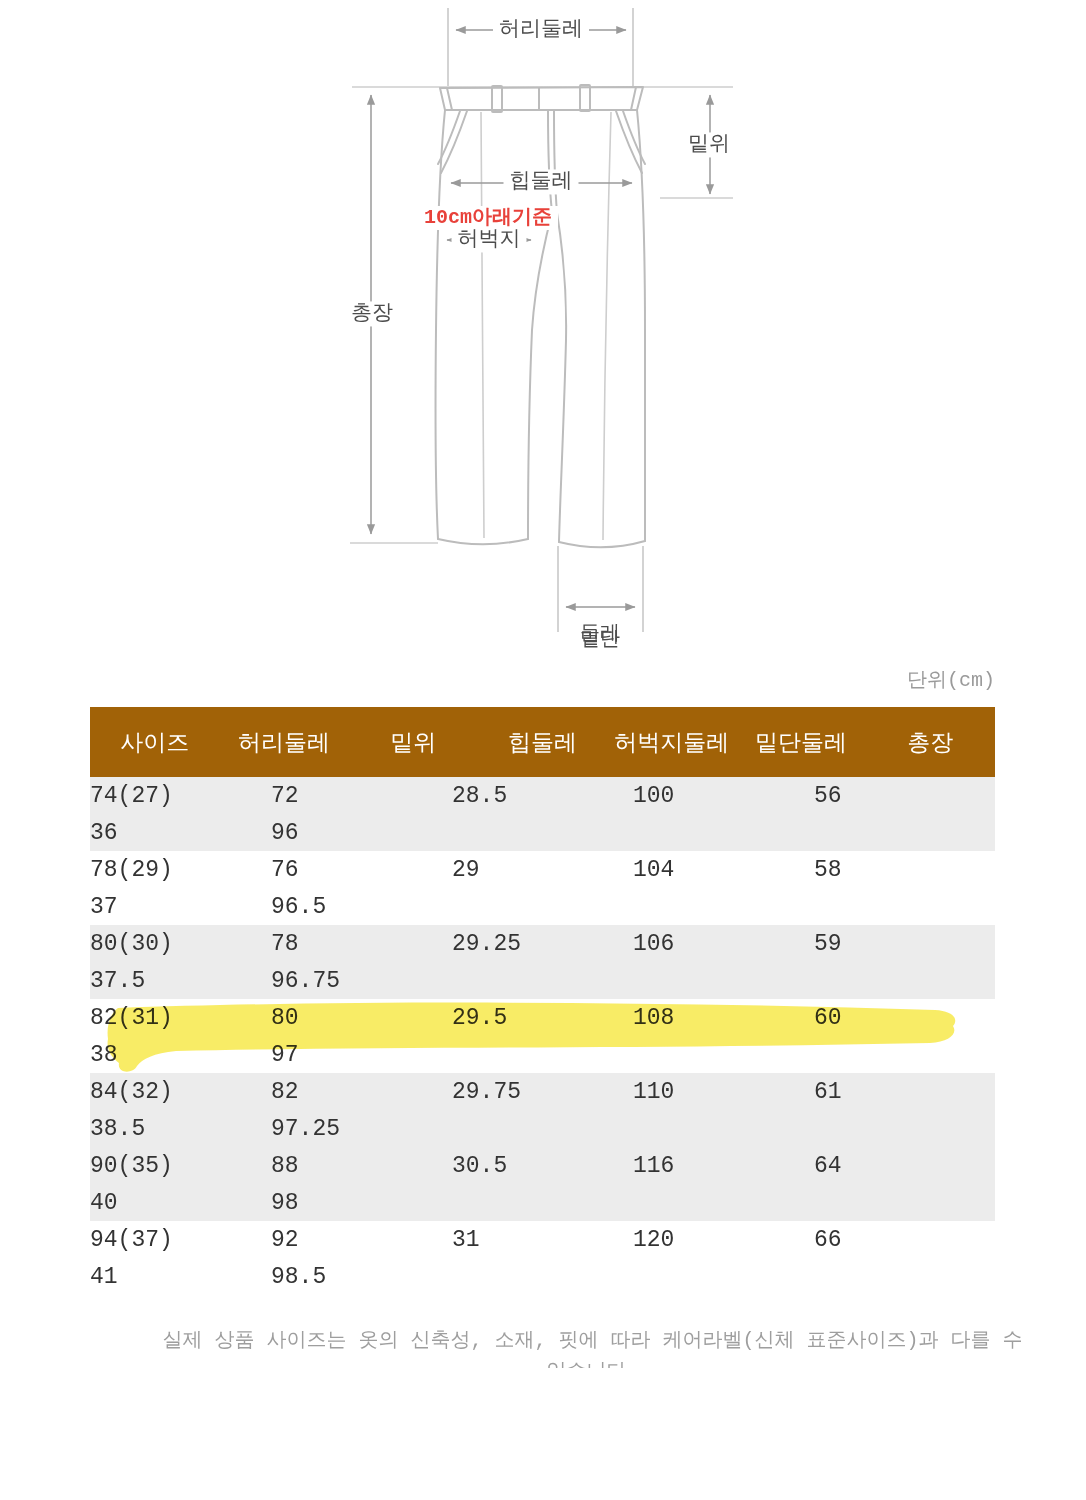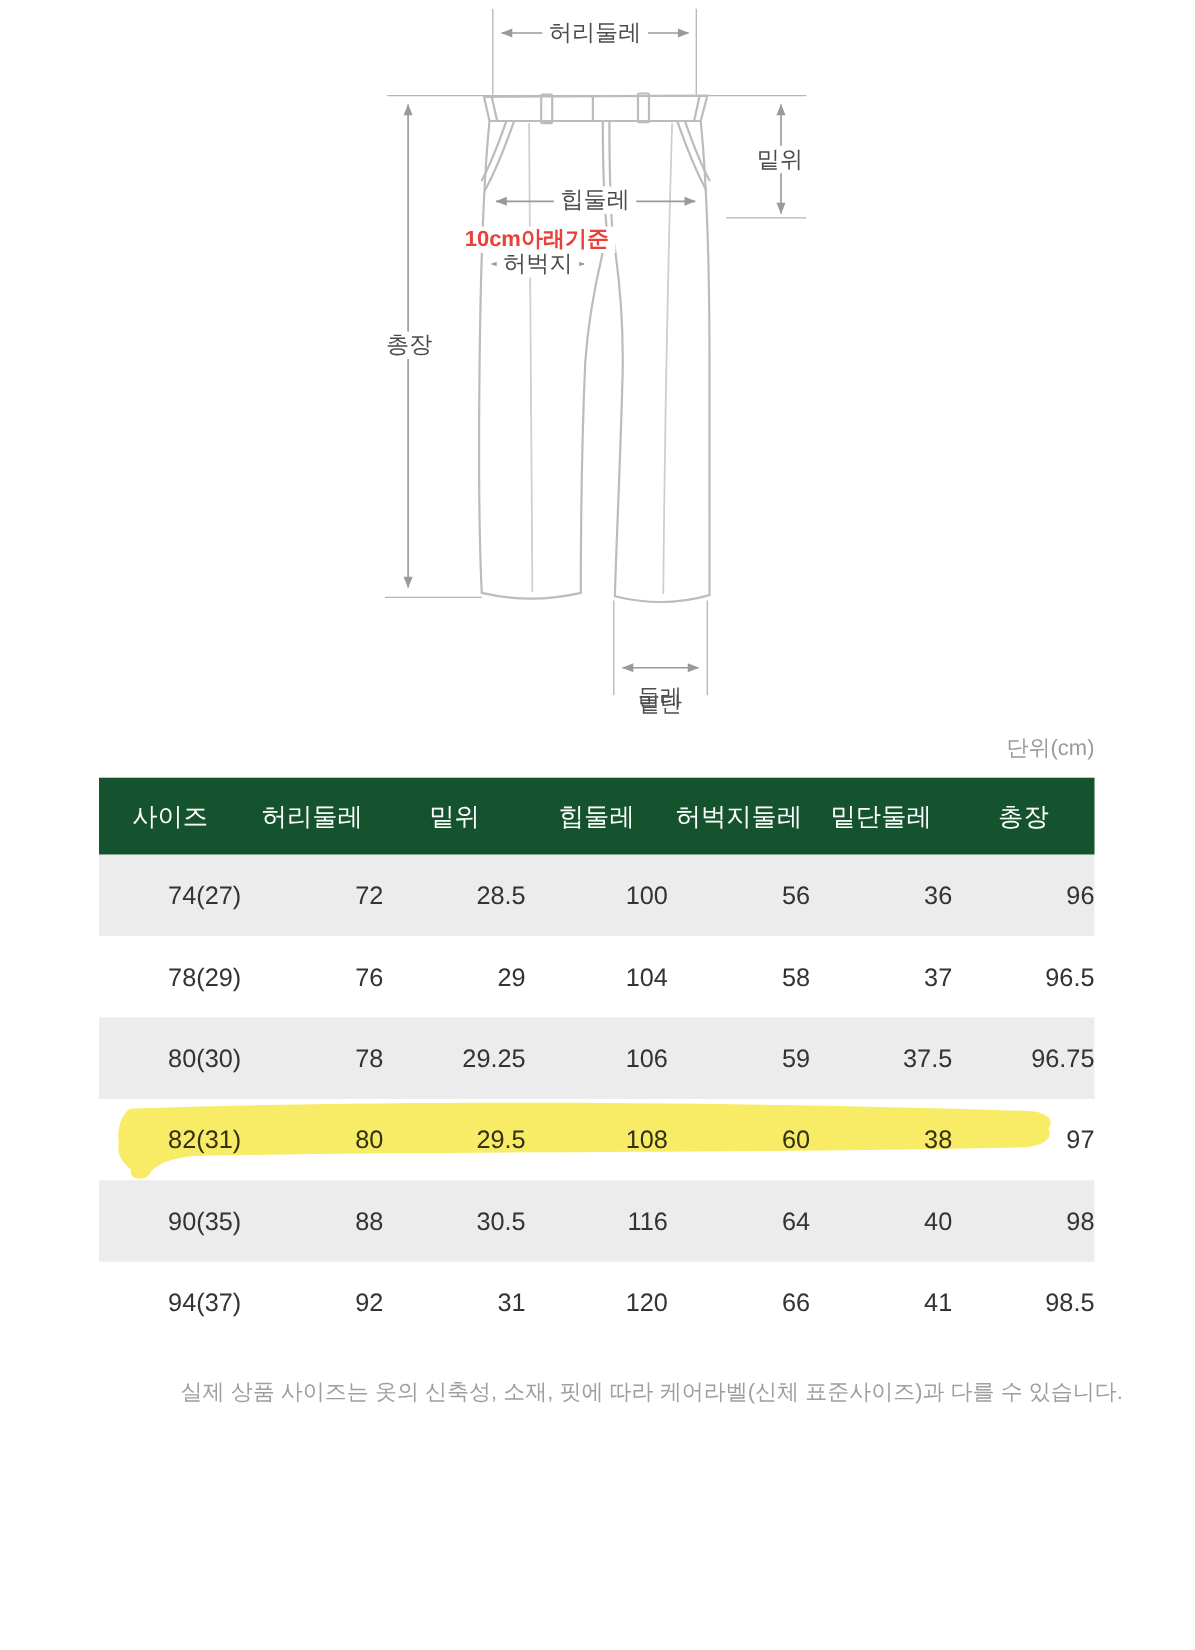--- a/index.html
+++ b/index.html
@@ -1,38 +1,38 @@
 <!DOCTYPE html>
 <html><head>
 <meta charset="utf-8">
 <style>
   html,body{margin:0;padding:0;background:#fff;}
   .page{
     width:1086px;height:1368px;background:#ffffff;position:relative;overflow:hidden;
-    font-family:Liberation Sans, sans-serif;color:#333;
+    font-family:Liberation Mono, monospace;color:#333;
   }
   
   .diagram{position:relative;width:1086px;height:662px;}
   .dsvg{position:absolute;left:0;top:0;}
   .dlabel{
     position:absolute;transform:translate(-50%,-50%);
     font-size:21px;color:#4c4c4c;background:#ffffff;padding:1px 6px;
     white-space:nowrap;line-height:1.1;
   }
   .dlabel.nobg{background:transparent;padding:1px 2px;margin-top:46px;}
   .dlabel.note{font-weight:bold;font-size:20px;letter-spacing:0;}
   
   .unit-row{width:905px;margin:4px 0 14px 90px;text-align:right;
     font-size:20px;color:#9a9a9a;}
   
   .stable{width:905px;margin-left:90px;font-size:23px;}
   .thead{display:grid;grid-template-columns:repeat(7,1fr);background:#0d0d0d;
     height:70px;align-items:center;text-align:center;color:#fff;}
-  .trow{display:grid;grid-template-columns:repeat(7,1fr);height:74px;
-    align-items:center;text-align:right;position:relative;color:#333;}
+  .trow{display:grid;grid-template-columns:repeat(5,1fr);height:74px;
+    align-items:center;text-align:left;position:relative;color:#333;}
   .trow.shade{background:#ececec;}
   .tcell{position:relative;z-index:1;}
   .hl{position:absolute;left:0;top:0;width:100%;height:100%;z-index:2;
     mix-blend-mode:multiply;pointer-events:none;}
   
   .footer{width:885px;margin:30px 0 0 150px;text-align:center;
     font-size:20px;line-height:31px;color:#9e9e9e;}
   .footer p{margin:0;}
 </style>
 </head>
@@ -110,21 +110,21 @@
     <span class="dlabel" style="left:489px;top:240px">허벅지</span>
     <span class="dlabel nobg" style="left:600px;top:594px;font-size:20px">밑단</span>
     <span class="dlabel nobg" style="left:600px;top:588px;font-size:20px">둘레</span>
   </div>
 
   <div class="unit-row">
     <span>단위(cm)</span>
   </div>
 
   <div class="stable">
-    <div class="thead" style="background: #14532d;">
+    <div class="thead" style="background: #a16207;">
         <div class="tcell">사이즈</div>
         <div class="tcell">허리둘레</div>
         <div class="tcell">밑위</div>
         <div class="tcell">힙둘레</div>
         <div class="tcell">허벅지둘레</div>
         <div class="tcell">밑단둘레</div>
         <div class="tcell">총장</div>
       </div>
     <div>
         <div class="trow shade">
@@ -160,20 +160,29 @@
           <div class="tcell">29.5</div>
           <div class="tcell">108</div>
           <div class="tcell">60</div>
           <div class="tcell">38</div>
           <div class="tcell">97</div>
           <svg class="hl" viewBox="0 0 905 74" preserveAspectRatio="none">
             <path d="M28,9 C250,1 560,2 845,11 C863,12 869,20 863,27 C868,35 859,43 840,44 C560,50 300,47 86,52 C64,54 52,60 47,67 C43,75 27,75 29,64 C21,58 16,50 18,40 C16,26 21,14 28,9 Z" fill="#f7e94b" fill-opacity="0.85"></path>
           </svg>
         </div>
         <div class="trow shade">
+          <div class="tcell">84(32)</div>
+          <div class="tcell">82</div>
+          <div class="tcell">29.75</div>
+          <div class="tcell">110</div>
+          <div class="tcell">61</div>
+          <div class="tcell">38.5</div>
+          <div class="tcell">97.25</div>
+        </div>
+        <div class="trow shade">
           <div class="tcell">90(35)</div>
           <div class="tcell">88</div>
           <div class="tcell">30.5</div>
           <div class="tcell">116</div>
           <div class="tcell">64</div>
           <div class="tcell">40</div>
           <div class="tcell">98</div>
         </div>
         <div class="trow">
           <div class="tcell">94(37)</div>

